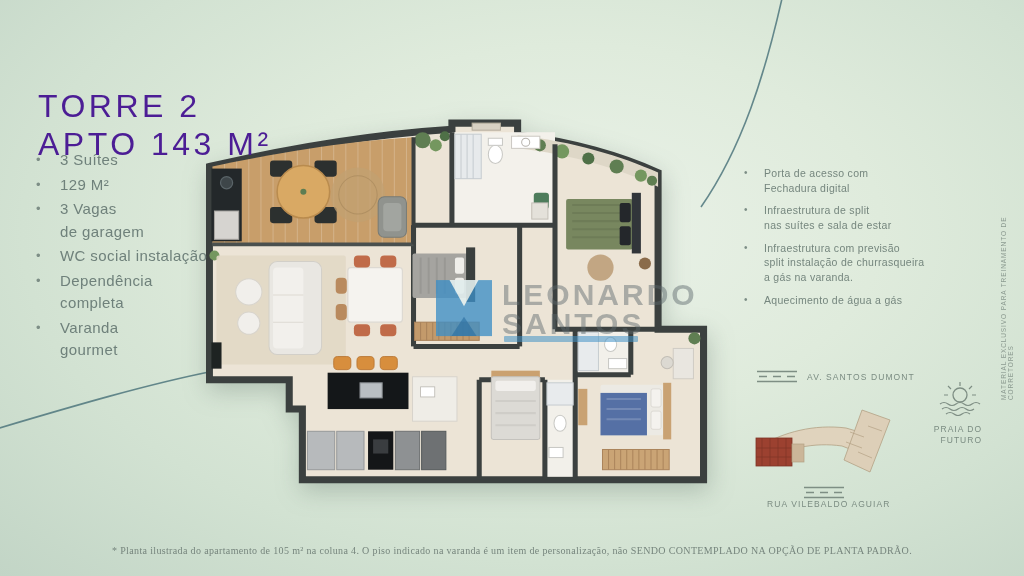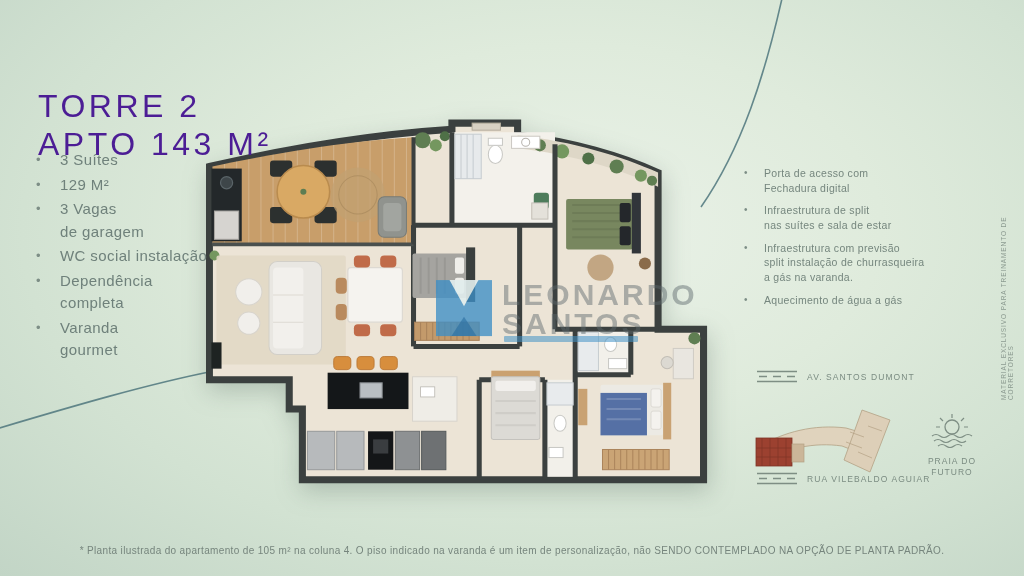--- a/index.html
+++ b/index.html
@@ -40,34 +40,34 @@
   .wm-logo { width:56px; height:62px; margin-right:10px; }
   .wm-text { font-size:30px; font-weight:700; letter-spacing:3px; line-height:0.98;
              color:rgba(92,103,108,0.50); }
   .wm-bar { left:504px; top:336px; width:134px; height:6px; z-index:3;
             background:rgba(66,146,198,0.55); border-radius:1px; }
 
   
   .road { z-index:4; display:flex; align-items:center; }
   .road-label { font-size:8.5px; letter-spacing:1.1px; color:#7b8c82; margin-left:10px; }
   #road-top { left:757px; top:370px; }
-  #road-bottom { left:757px; top:472px; }
+  #road-bottom { left:757px; top:486px;flex-direction:column; }
   #site-building { left:750px; top:396px; z-index:4; }
-  .beach { left:922px; top:412px; z-index:4; width:60px; text-align:center; }
+  .beach { left:922px; top:380px; z-index:4; width:60px; text-align:right; }
   .beach-label { font-size:8.5px; letter-spacing:1px; color:#7b8c82; margin-top:4px;
                  white-space:pre-line; line-height:1.25; }
 
   
   .side-note { right:10px; top:180px; height:220px; z-index:4;
                writing-mode:vertical-rl; transform:rotate(180deg);
                font-size:6.5px; letter-spacing:0.9px; color:#8b9a90; }
 
   
   .disclaimer { left:0; right:0; bottom:20px; z-index:4; text-align:center;
-                font-size:10px; letter-spacing:0.35px; color:#76857d; }
+                font-size:10px; letter-spacing:0.35px; color:#76857d;font-family:Liberation Serif, serif; }
 </style>
 </head>
 <body>
 
 <svg id="bg-arcs" width="1024" height="576">
   <path d="M 783,-6 C 765,75 742,148 701,207" fill="none" stroke="#4d757c" stroke-width="1.6" opacity="0.85"></path>
   <path d="M -4,429 C 70,407 148,384 214,371" fill="none" stroke="#4d757c" stroke-width="1.6" opacity="0.85"></path>
 </svg>
 
 <div class="abs title">

